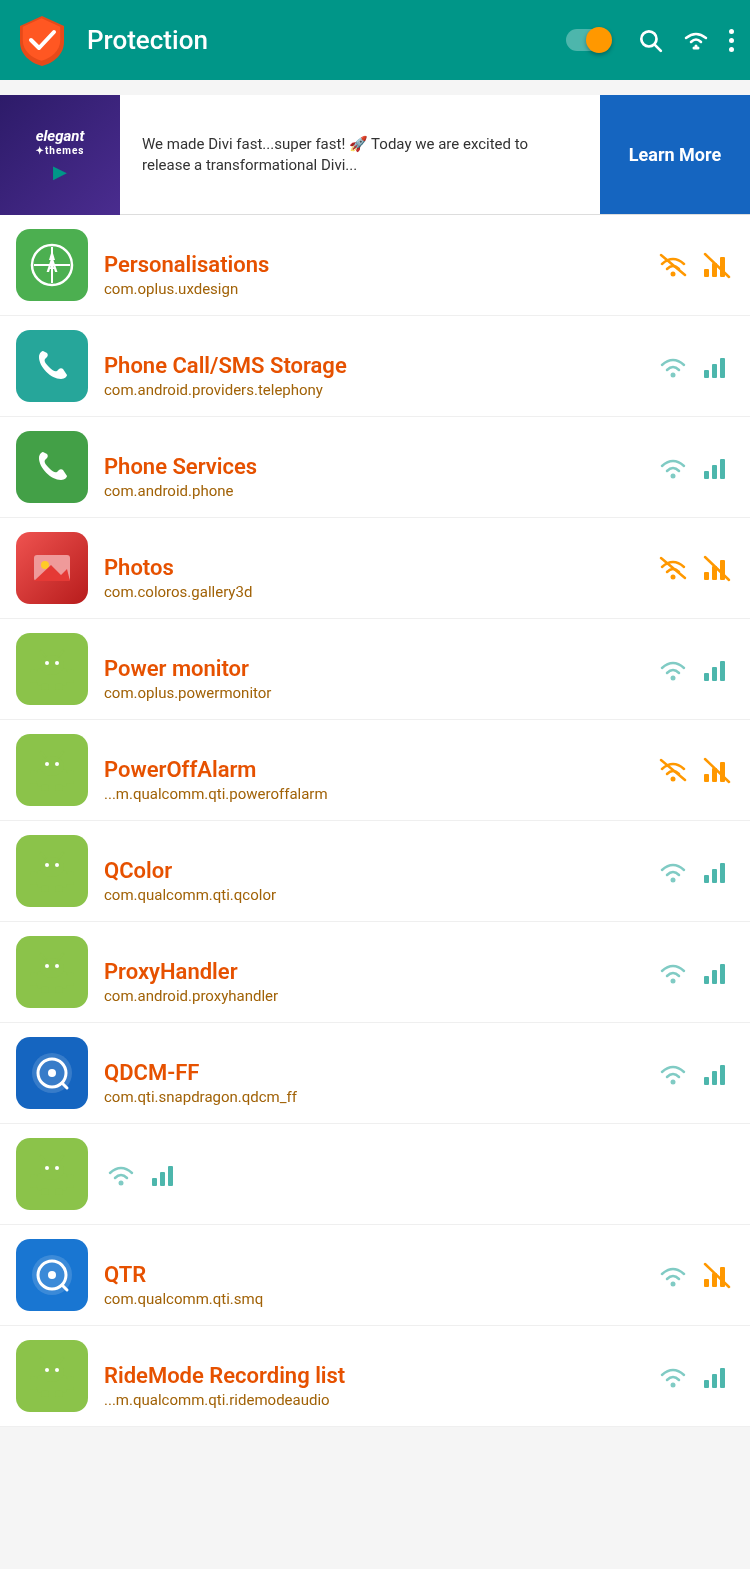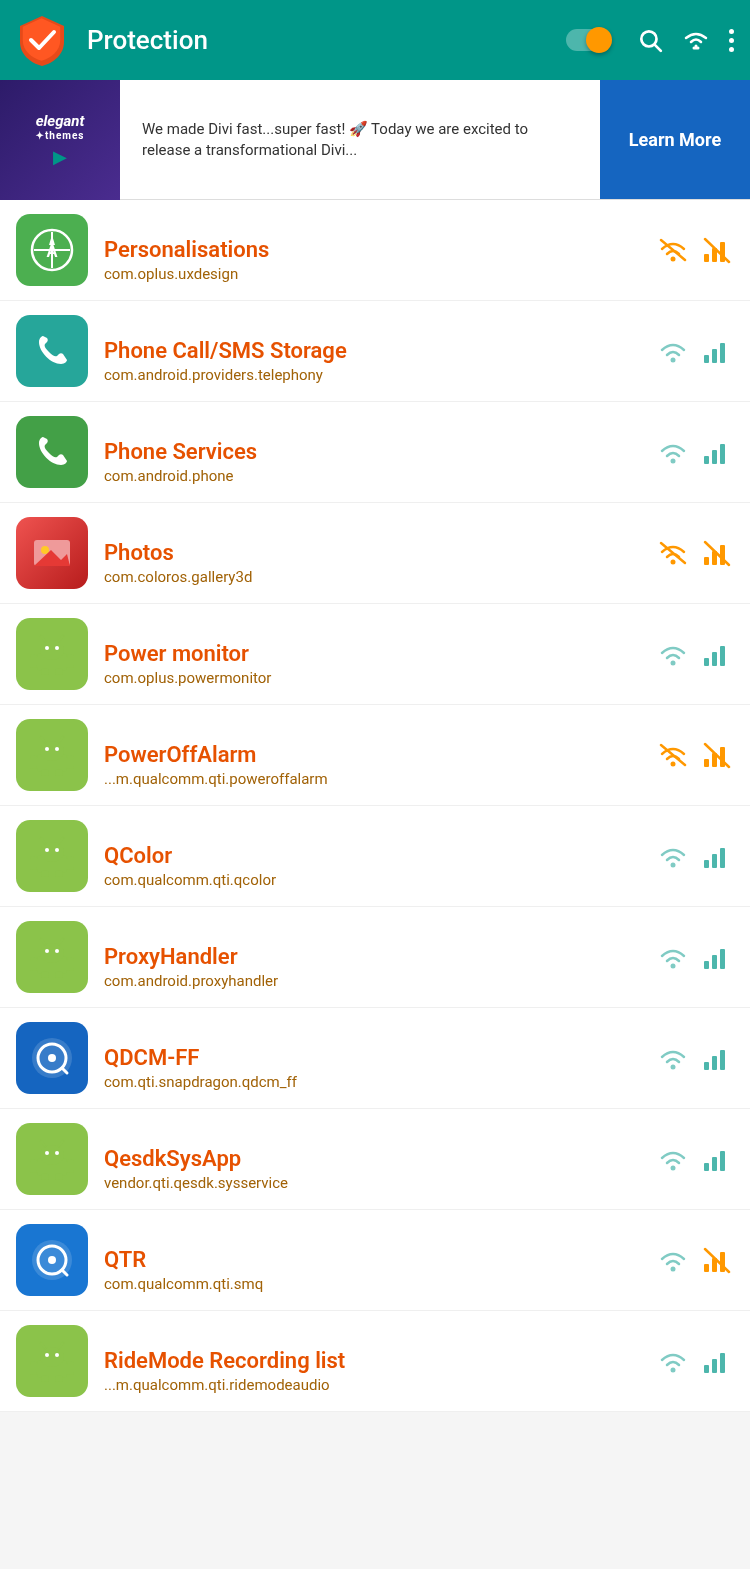--- a/index.html
+++ b/index.html
@@ -72,20 +72,21 @@
       border-radius: 50%;
     }
 
     
     .ad-banner {
       background: white;
       display: flex;
       align-items: center;
       height: 120px;
       border-bottom: 1px solid #ddd;
+      margin-top: 15px;
     }
     .ad-logo {
       width: 120px;
       height: 120px;
       background: linear-gradient(135deg, #2d1b69, #4a2c8f);
       display: flex;
       align-items: center;
       justify-content: center;
       flex-shrink: 0;
       flex-direction: column;
@@ -593,24 +594,20 @@
     <line x1="16" y1="10" x2="12" y2="5" stroke="#8bc34a" stroke-width="2.5" stroke-linecap="round"></line>
     <line x1="30" y1="10" x2="34" y2="5" stroke="#8bc34a" stroke-width="2.5" stroke-linecap="round"></line>
 
     <rect x="1" y="23" width="7" height="14" rx="3.5" fill="#8bc34a"></rect>
     <rect x="38" y="23" width="7" height="14" rx="3.5" fill="#8bc34a"></rect>
 
     <rect x="12" y="37" width="8" height="7" rx="4" fill="#8bc34a"></rect>
     <rect x="26" y="37" width="8" height="7" rx="4" fill="#8bc34a"></rect>
   </svg>
       </div>
-    <div class="app-info">
-      <div class="app-name">QesdkSysApp</div>
-      <div class="app-package">vendor.qti.qesdk.sysservice</div>
-    </div>
     <div class="app-status">
       <div class="status-icon">
           <svg width="32" height="28" viewBox="0 0 32 28" fill="none">
     <circle cx="16" cy="23" r="2.5" fill="#80cbc4"></circle>
     <path d="M10 18 Q16 12 22 18" stroke="#80cbc4" stroke-width="2.5" fill="none" stroke-linecap="round"></path>
     <path d="M5 13 Q16 3 27 13" stroke="#80cbc4" stroke-width="2.5" fill="none" stroke-linecap="round"></path>
           </svg>
         </div>
       <div class="status-icon">
           <svg width="30" height="28" viewBox="0 0 30 28" fill="none">

